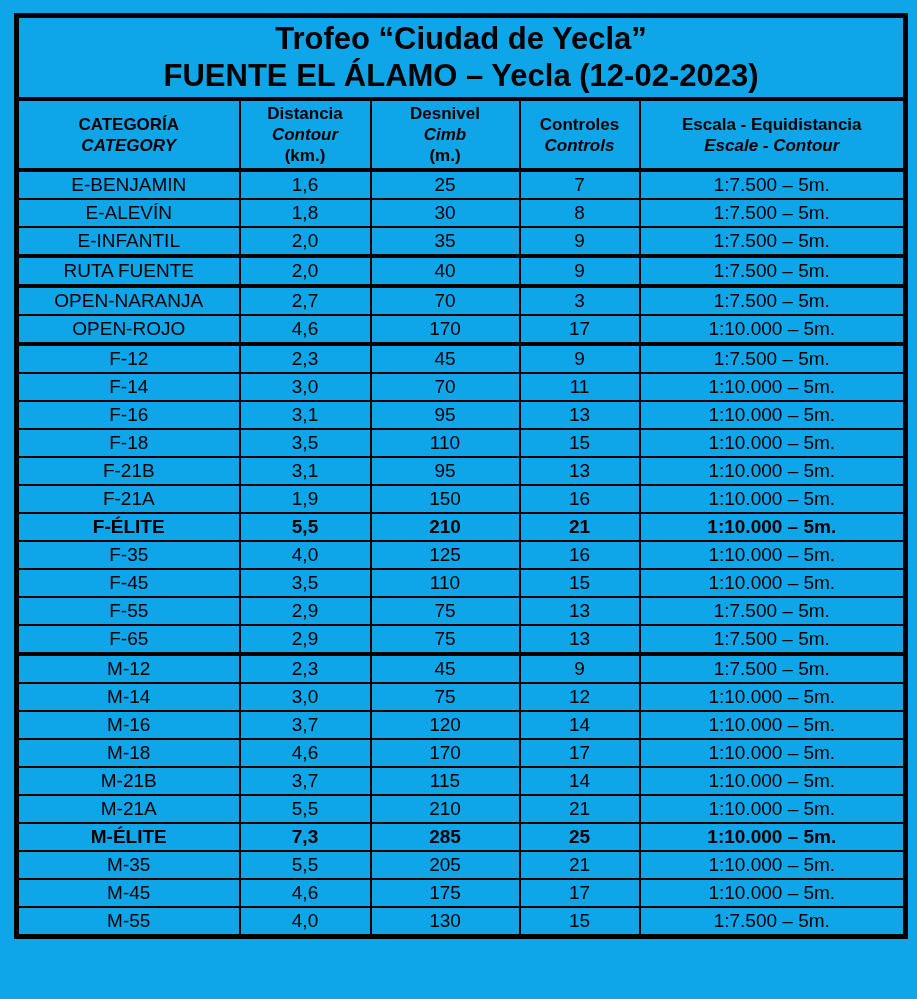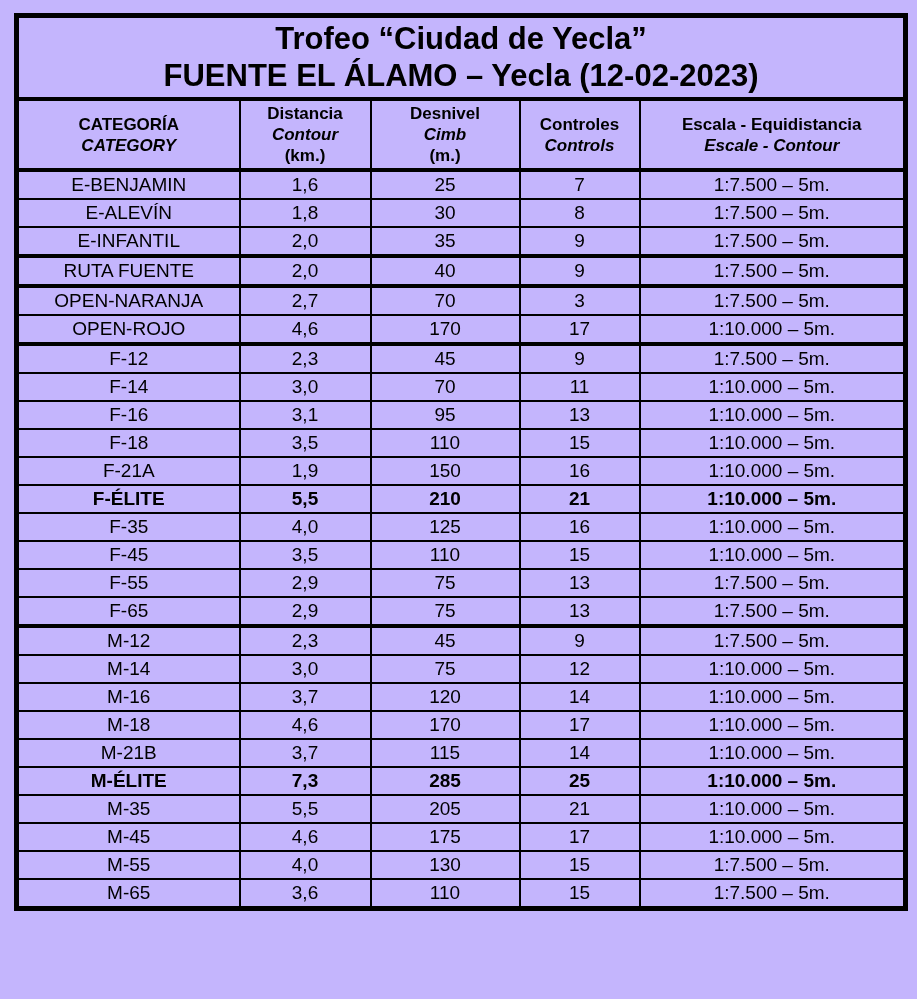--- a/index.html
+++ b/index.html
@@ -5,21 +5,21 @@
   * { margin: 0; padding: 0; box-sizing: border-box; }
   html, body {
     width: 917px;
     background: #ffffff;
     color: #000000;
     font-family: "Liberation Sans", sans-serif;
   }
   .page {
     width: 917px;
     height: 999px;
-    background: #c4b5fd;
+    background: #0ea5e9;
     overflow: hidden;
   }
   table.event-table {
     border-collapse: collapse;
     table-layout: fixed;
     width: 889px;
     margin: 13px 14px 0 14px;
     border: 5px solid #000000;
   }
   td, th {
@@ -175,20 +175,27 @@
           <td>1:10.000 – 5m.</td>
         </tr>
         <tr>
           <td>F-18</td>
           <td>3,5</td>
           <td>110</td>
           <td>15</td>
           <td>1:10.000 – 5m.</td>
         </tr>
         <tr>
+          <td>F-21B</td>
+          <td>3,1</td>
+          <td>95</td>
+          <td>13</td>
+          <td>1:10.000 – 5m.</td>
+        </tr>
+        <tr>
           <td>F-21A</td>
           <td>1,9</td>
           <td>150</td>
           <td>16</td>
           <td>1:10.000 – 5m.</td>
         </tr>
         <tr class="bold-row">
           <td>F-ÉLITE</td>
           <td>5,5</td>
           <td>210</td>
@@ -253,20 +260,27 @@
           <td>17</td>
           <td>1:10.000 – 5m.</td>
         </tr>
         <tr>
           <td>M-21B</td>
           <td>3,7</td>
           <td>115</td>
           <td>14</td>
           <td>1:10.000 – 5m.</td>
         </tr>
+        <tr>
+          <td>M-21A</td>
+          <td>5,5</td>
+          <td>210</td>
+          <td>21</td>
+          <td>1:10.000 – 5m.</td>
+        </tr>
         <tr class="bold-row">
           <td>M-ÉLITE</td>
           <td>7,3</td>
           <td>285</td>
           <td>25</td>
           <td>1:10.000 – 5m.</td>
         </tr>
         <tr>
           <td>M-35</td>
           <td>5,5</td>
@@ -281,22 +295,15 @@
           <td>17</td>
           <td>1:10.000 – 5m.</td>
         </tr>
         <tr>
           <td>M-55</td>
           <td>4,0</td>
           <td>130</td>
           <td>15</td>
           <td>1:7.500 – 5m.</td>
         </tr>
-        <tr>
-          <td>M-65</td>
-          <td>3,6</td>
-          <td>110</td>
-          <td>15</td>
-          <td>1:7.500 – 5m.</td>
-        </tr>
       </tbody>
     </table>
 </div>
 
 </body></html>

